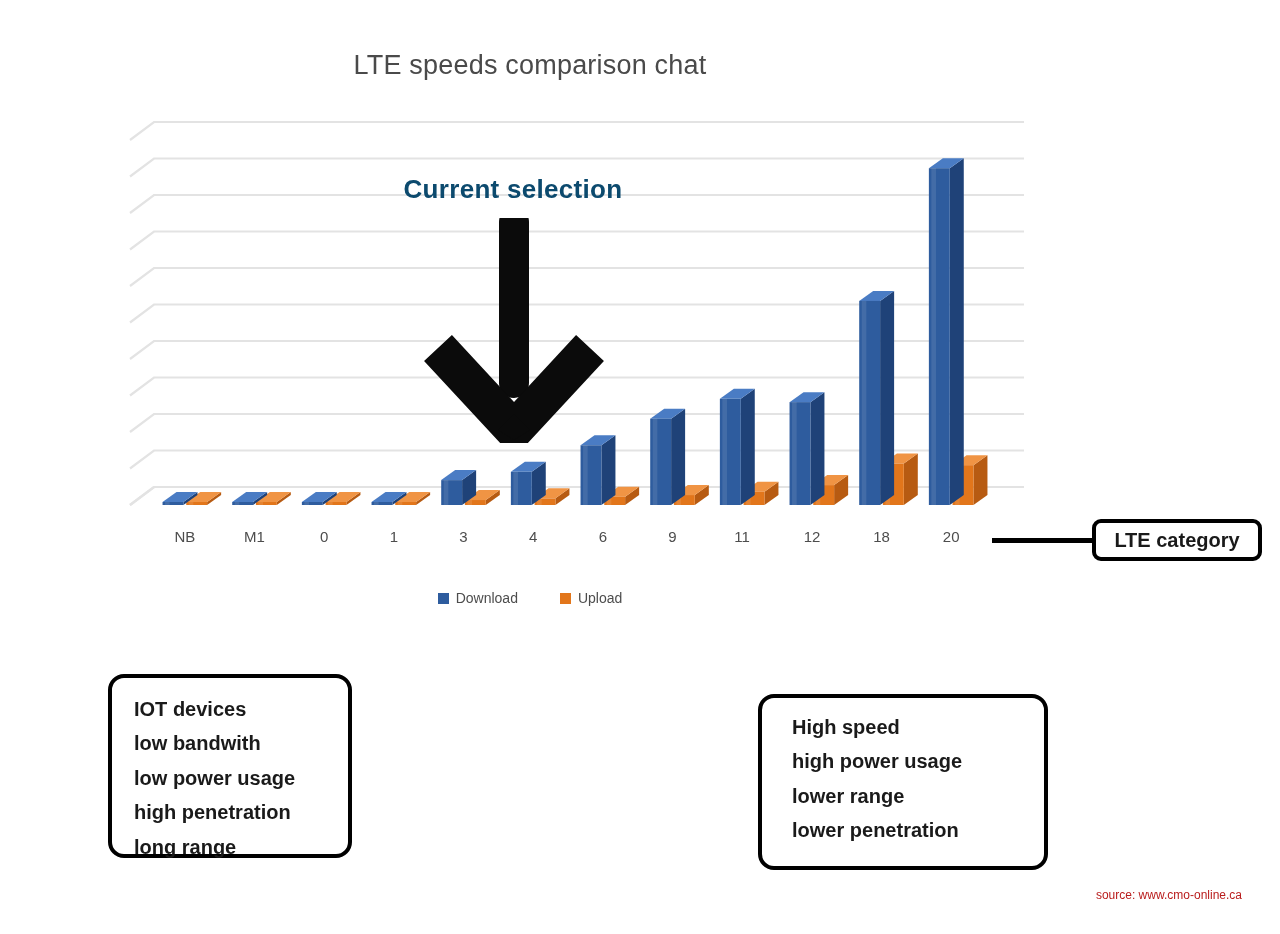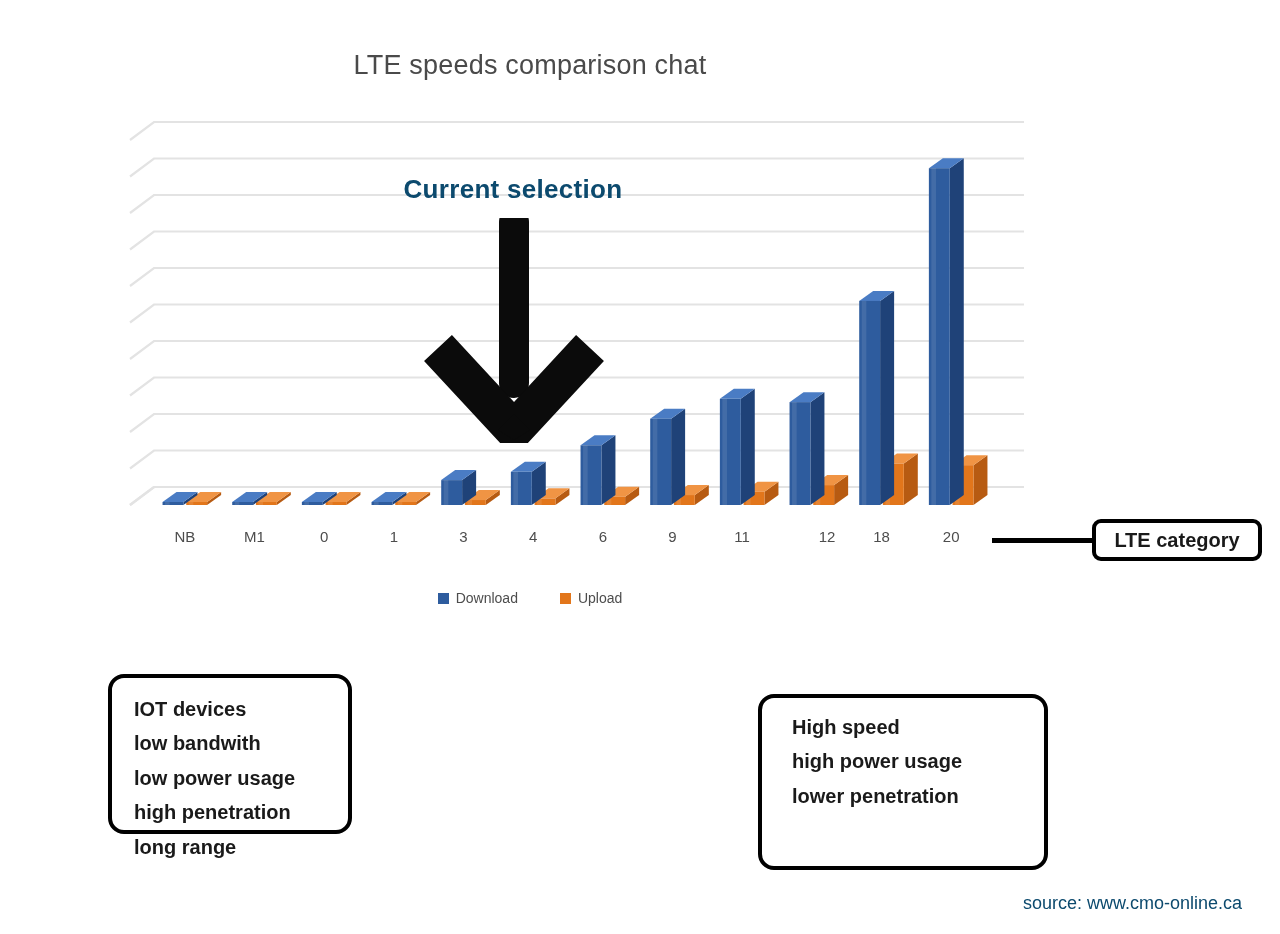--- a/index.html
+++ b/index.html
@@ -78,42 +78,42 @@
     background:#fff;
     box-sizing:border-box;
   }
   .callout .line{
     font-size:20px;
     color:#1a1a1a;
     line-height:1.72;
     white-space:nowrap;
     font-weight:bold;
   }
-  #callout-iot{left:108px;top:674px;width:244px;height:160px;padding:14px 0 0 22px;}
+  #callout-iot{left:108px;top:674px;width:244px;height:184px;padding:14px 0 0 22px;}
   #callout-highspeed{left:758px;top:694px;width:290px;height:176px;padding:12px 0 0 30px;}
 
   
   #lte-tag{
     left:1092px;top:519px;width:170px;height:42px;
     border-width:4px;border-radius:9px;
     display:flex;align-items:center;justify-content:center;
   }
   #lte-tag .line{font-size:20px;line-height:1;}
   .tag-connector{
     position:absolute;
     left:992px;top:538px;width:102px;height:5px;
     background:#000;
   }
 
   
   .source{
     position:absolute;
-    right:38px;bottom:20px;
-    font-size:18px;
-    color:#0c4a6e;
+    right:38px;bottom:32px;
+    font-size:12px;
+    color:#b91c1c;
     white-space:nowrap;
   }
 </style>
 </head>
 <body>
 
 <div id="stage">
 
   <div class="chart-title">LTE speeds comparison chat</div>
 
@@ -281,21 +281,21 @@
   <div class="cat-axis">
       <span class="cat-label" style="left: 84.8333px;">NB</span>
       <span class="cat-label" style="left: 154.5px;">M1</span>
       <span class="cat-label" style="left: 224.167px;">0</span>
       <span class="cat-label" style="left: 293.833px;">1</span>
       <span class="cat-label" style="left: 363.5px;">3</span>
       <span class="cat-label" style="left: 433.167px;">4</span>
       <span class="cat-label" style="left: 502.833px;">6</span>
       <span class="cat-label" style="left: 572.5px;">9</span>
       <span class="cat-label" style="left: 642.167px;">11</span>
-      <span class="cat-label" style="left: 727px;">12</span>
+      <span class="cat-label" style="left: 712px;">12</span>
       <span class="cat-label" style="left: 781.5px;">18</span>
       <span class="cat-label" style="left: 851.167px;">20</span>
     </div>
 
   <div class="legend">
       <div class="legend-item">
         <span class="legend-swatch" style="background: rgb(46, 92, 158);"></span>
         <span class="legend-text">Download</span>
       </div>
       <div class="legend-item">
@@ -317,20 +317,21 @@
   <div class="callout" id="callout-iot">
       <div class="line">IOT devices</div>
       <div class="line">low bandwith</div>
       <div class="line">low power usage</div>
       <div class="line">high penetration</div>
       <div class="line">long range</div>
     </div>
   <div class="callout" id="callout-highspeed">
       <div class="line">High speed</div>
       <div class="line">high power usage</div>
+      <div class="line">lower range</div>
       <div class="line">lower penetration</div>
     </div>
 
   <div class="tag-connector"></div>
   <div class="callout" id="lte-tag">
     <span class="line">LTE category</span>
   </div>
 
   <div class="source">source: www.cmo-online.ca</div>
 </div>

